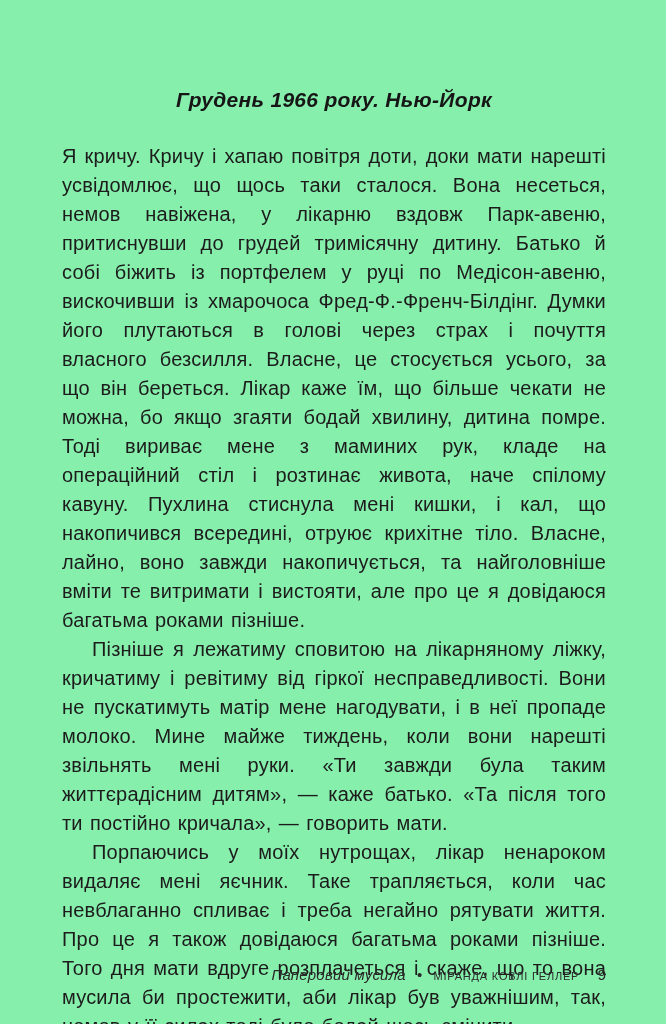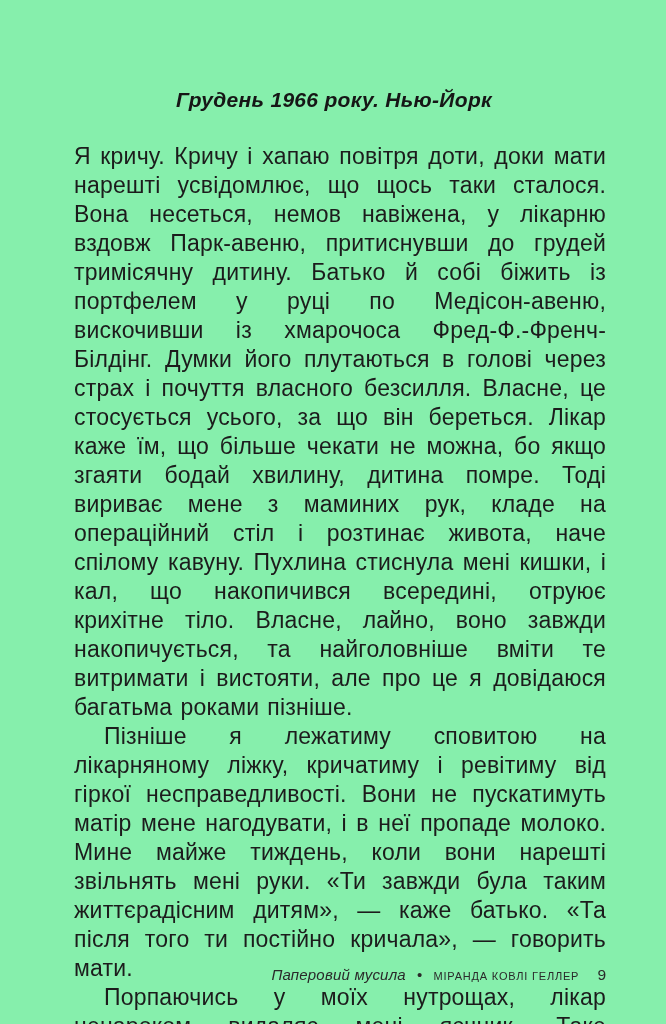--- a/index.html
+++ b/index.html
@@ -30,27 +30,26 @@
     font-size: 21px;
     font-weight: bold;
     font-style: italic;
     text-align: center;
     letter-spacing: 0.3px;
     margin-bottom: 30px;
     color: #161616;
   }
 
   .para {
-    font-size: 23px;
+    font-size: 20px;
     line-height: 29px;
     text-align: justify;
     letter-spacing: 0.2px;
     word-spacing: 1.5px;
     color: #1c1c1c;
-    margin-left: 12px;
   }
 
   .para.indent {
     text-indent: 30px;
   }
 
   .page-footer {
     position: absolute;
     left: 62px;
     right: 60px;

